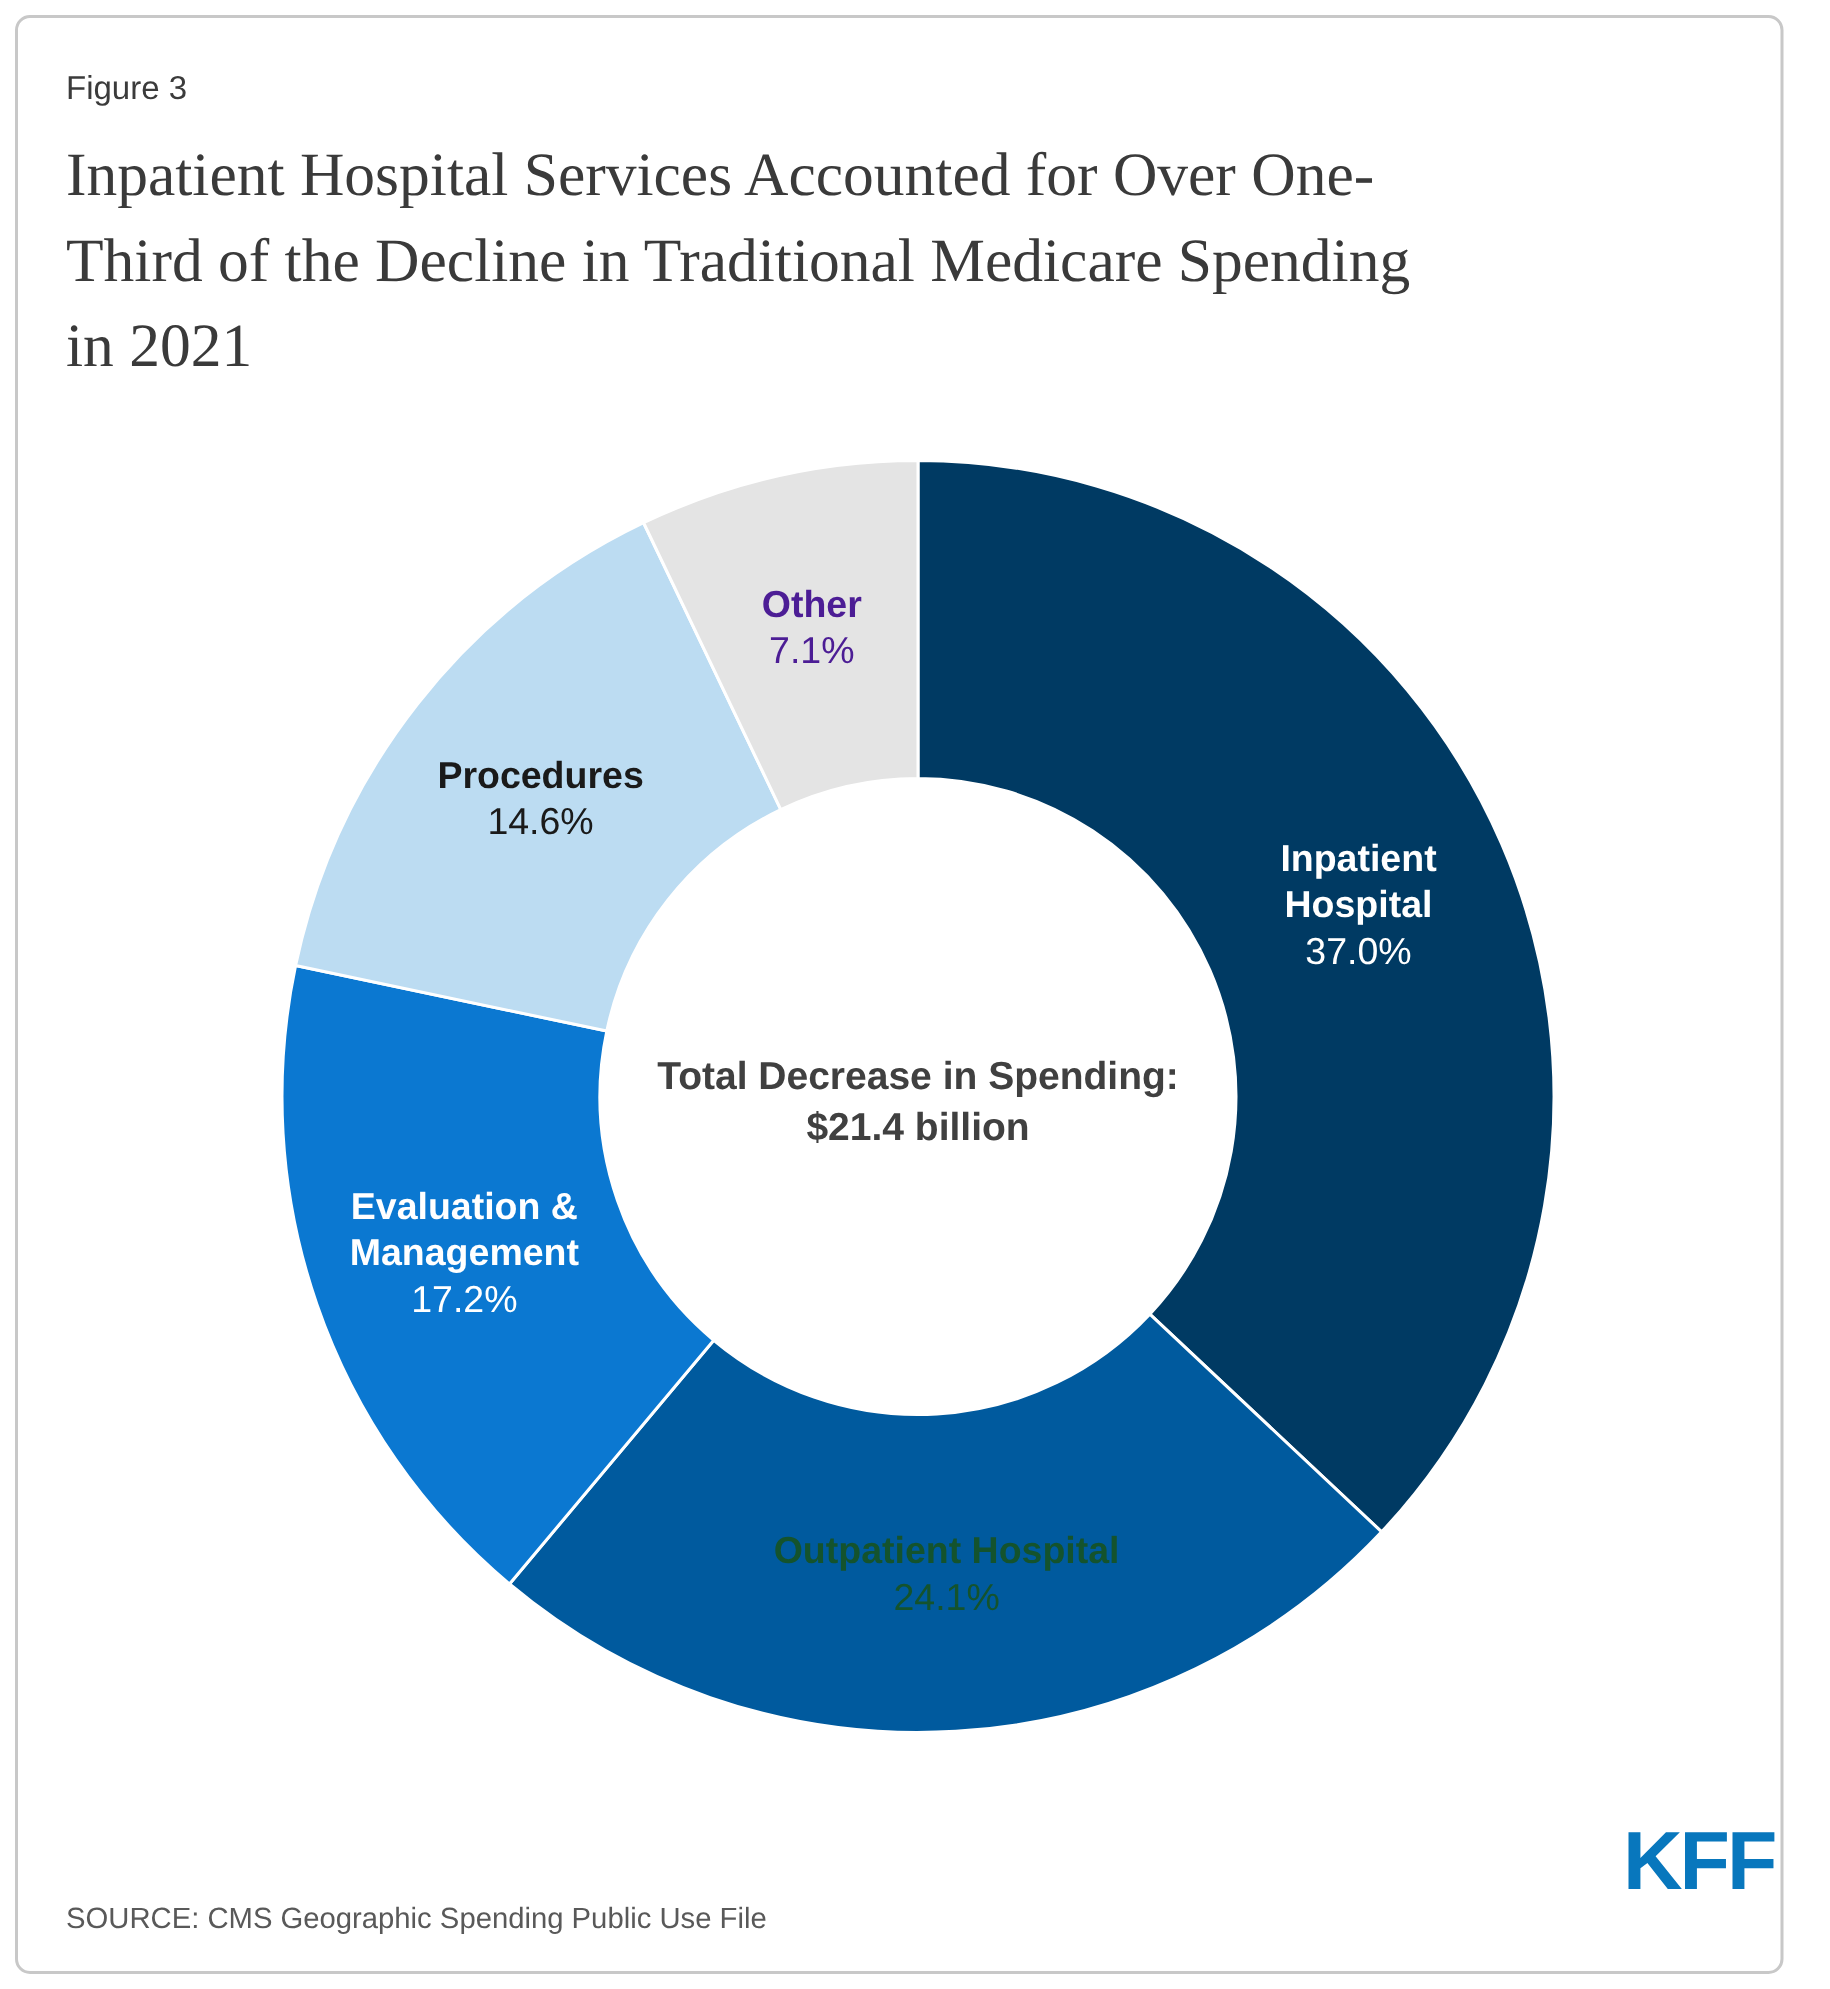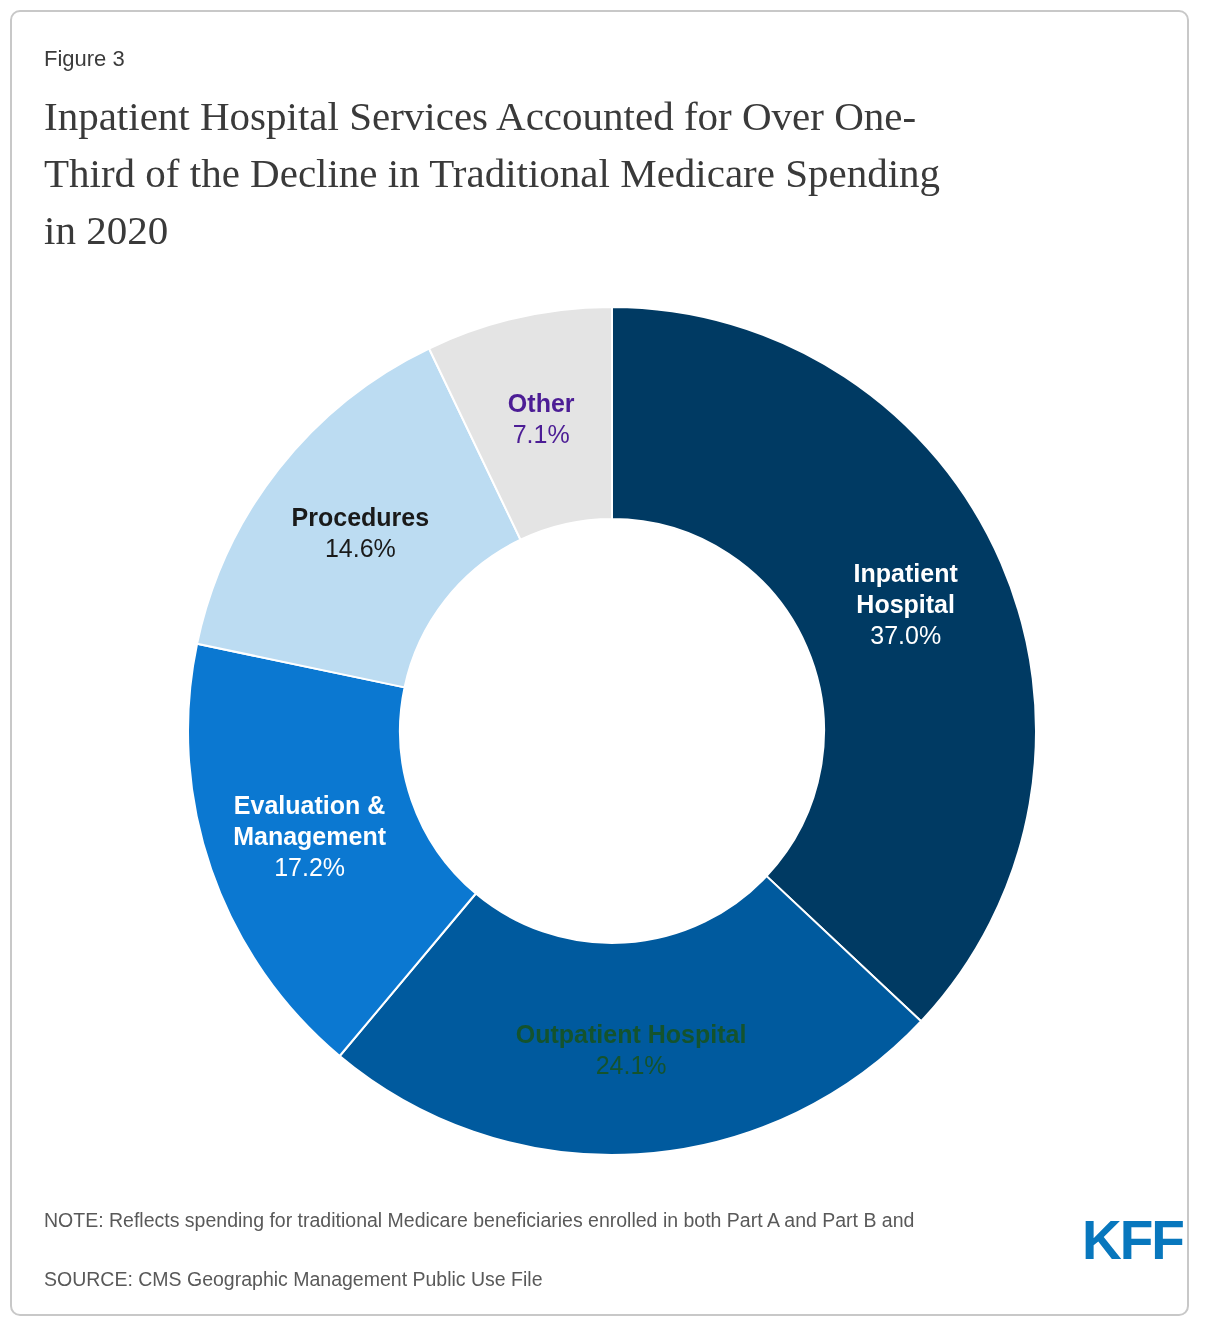--- a/index.html
+++ b/index.html
@@ -46,21 +46,21 @@
 </head>
 <body>
 
 <div class="page">
 
   <div class="figure-label">Figure 3</div>
 
   <h1 class="title">
     <span class="tline">Inpatient Hospital Services Accounted for Over One-</span>
     <span class="tline">Third of the Decline in Traditional Medicare Spending</span>
-    <span class="tline">in 2020</span>
+    <span class="tline">in 2021</span>
   </h1>
 
   <div id="chart">
     <svg id="donut-svg" width="1200" height="1306" viewBox="0 0 1200 1306">
         <path d="M 600.00 295.00 A 424 424 0 0 1 909.08 1009.25 L 754.54 864.12 A 212 212 0 0 0 600.00 507.00 Z" fill="#003A63" stroke="#FFFFFF" stroke-width="2" stroke-linejoin="round"></path>
         <path d="M 909.08 1009.25 A 424 424 0 0 1 327.68 1043.99 L 463.84 881.50 A 212 212 0 0 0 754.54 864.12 Z" fill="#005A9E" stroke="#FFFFFF" stroke-width="2" stroke-linejoin="round"></path>
         <path d="M 327.68 1043.99 A 424 424 0 0 1 185.08 631.71 L 392.54 675.36 A 212 212 0 0 0 463.84 881.50 Z" fill="#0B78D1" stroke="#FFFFFF" stroke-width="2" stroke-linejoin="round"></path>
         <path d="M 185.08 631.71 A 424 424 0 0 1 417.06 336.50 L 508.53 527.75 A 212 212 0 0 0 392.54 675.36 Z" fill="#BCDCF2" stroke="#FFFFFF" stroke-width="2" stroke-linejoin="round"></path>
         <path d="M 417.06 336.50 A 424 424 0 0 1 600.00 295.00 L 600.00 507.00 A 212 212 0 0 0 508.53 527.75 Z" fill="#E4E4E4" stroke="#FFFFFF" stroke-width="2" stroke-linejoin="round"></path>
       </svg>
@@ -81,21 +81,24 @@
         </div>
         <div class="slice-label" style="left: 348.388px; top: 521.285px; color: rgb(26, 26, 26);">
           <div class="name">Procedures</div>
           <div class="pct">14.6%</div>
         </div>
         <div class="slice-label" style="left: 529.213px; top: 406.927px; color: #4c1d95;">
           <div class="name">Other</div>
           <div class="pct">7.1%</div>
         </div>
       </div>
+    <div class="center-label">
+      <div>Total Decrease in Spending:</div>
+      <div>$21.4 billion</div>
+    </div>
   </div>
 
   <div class="note">
-    <div>NOTE: Reflects spending for traditional Medicare beneficiaries enrolled in both Part A and Part B and</div>
   </div>
-  <div class="source">SOURCE: CMS Geographic Management Public Use File</div>
+  <div class="source">SOURCE: CMS Geographic Spending Public Use File</div>
   <div class="kff-logo">KFF</div>
 
 </div>
 
 </body></html>

